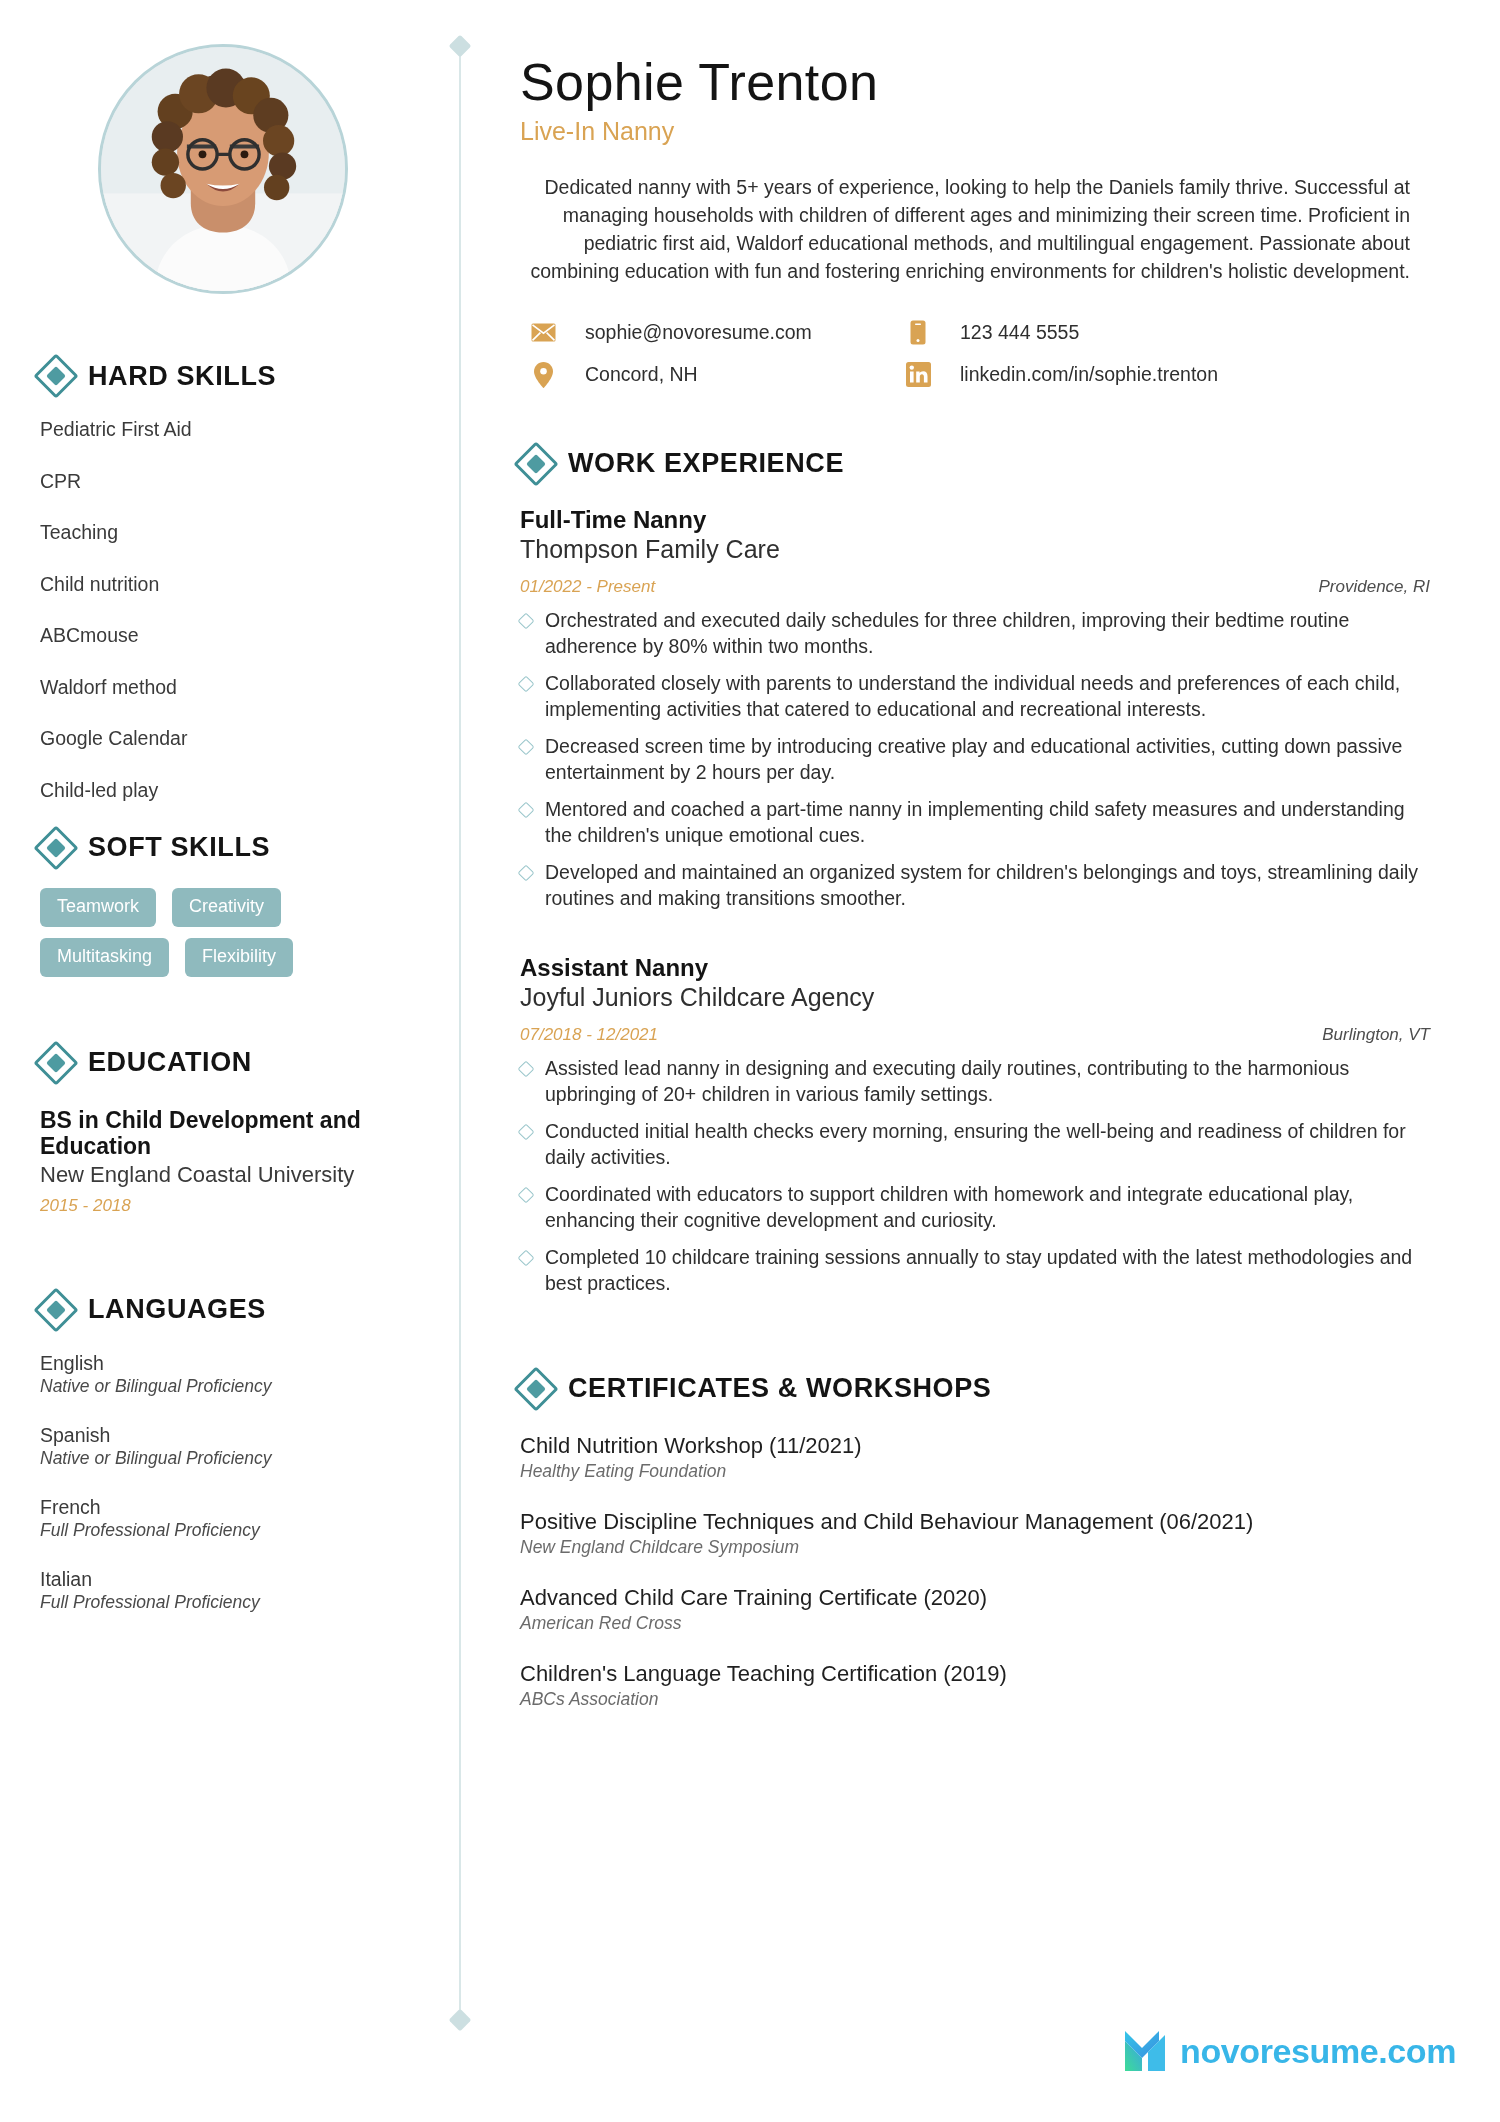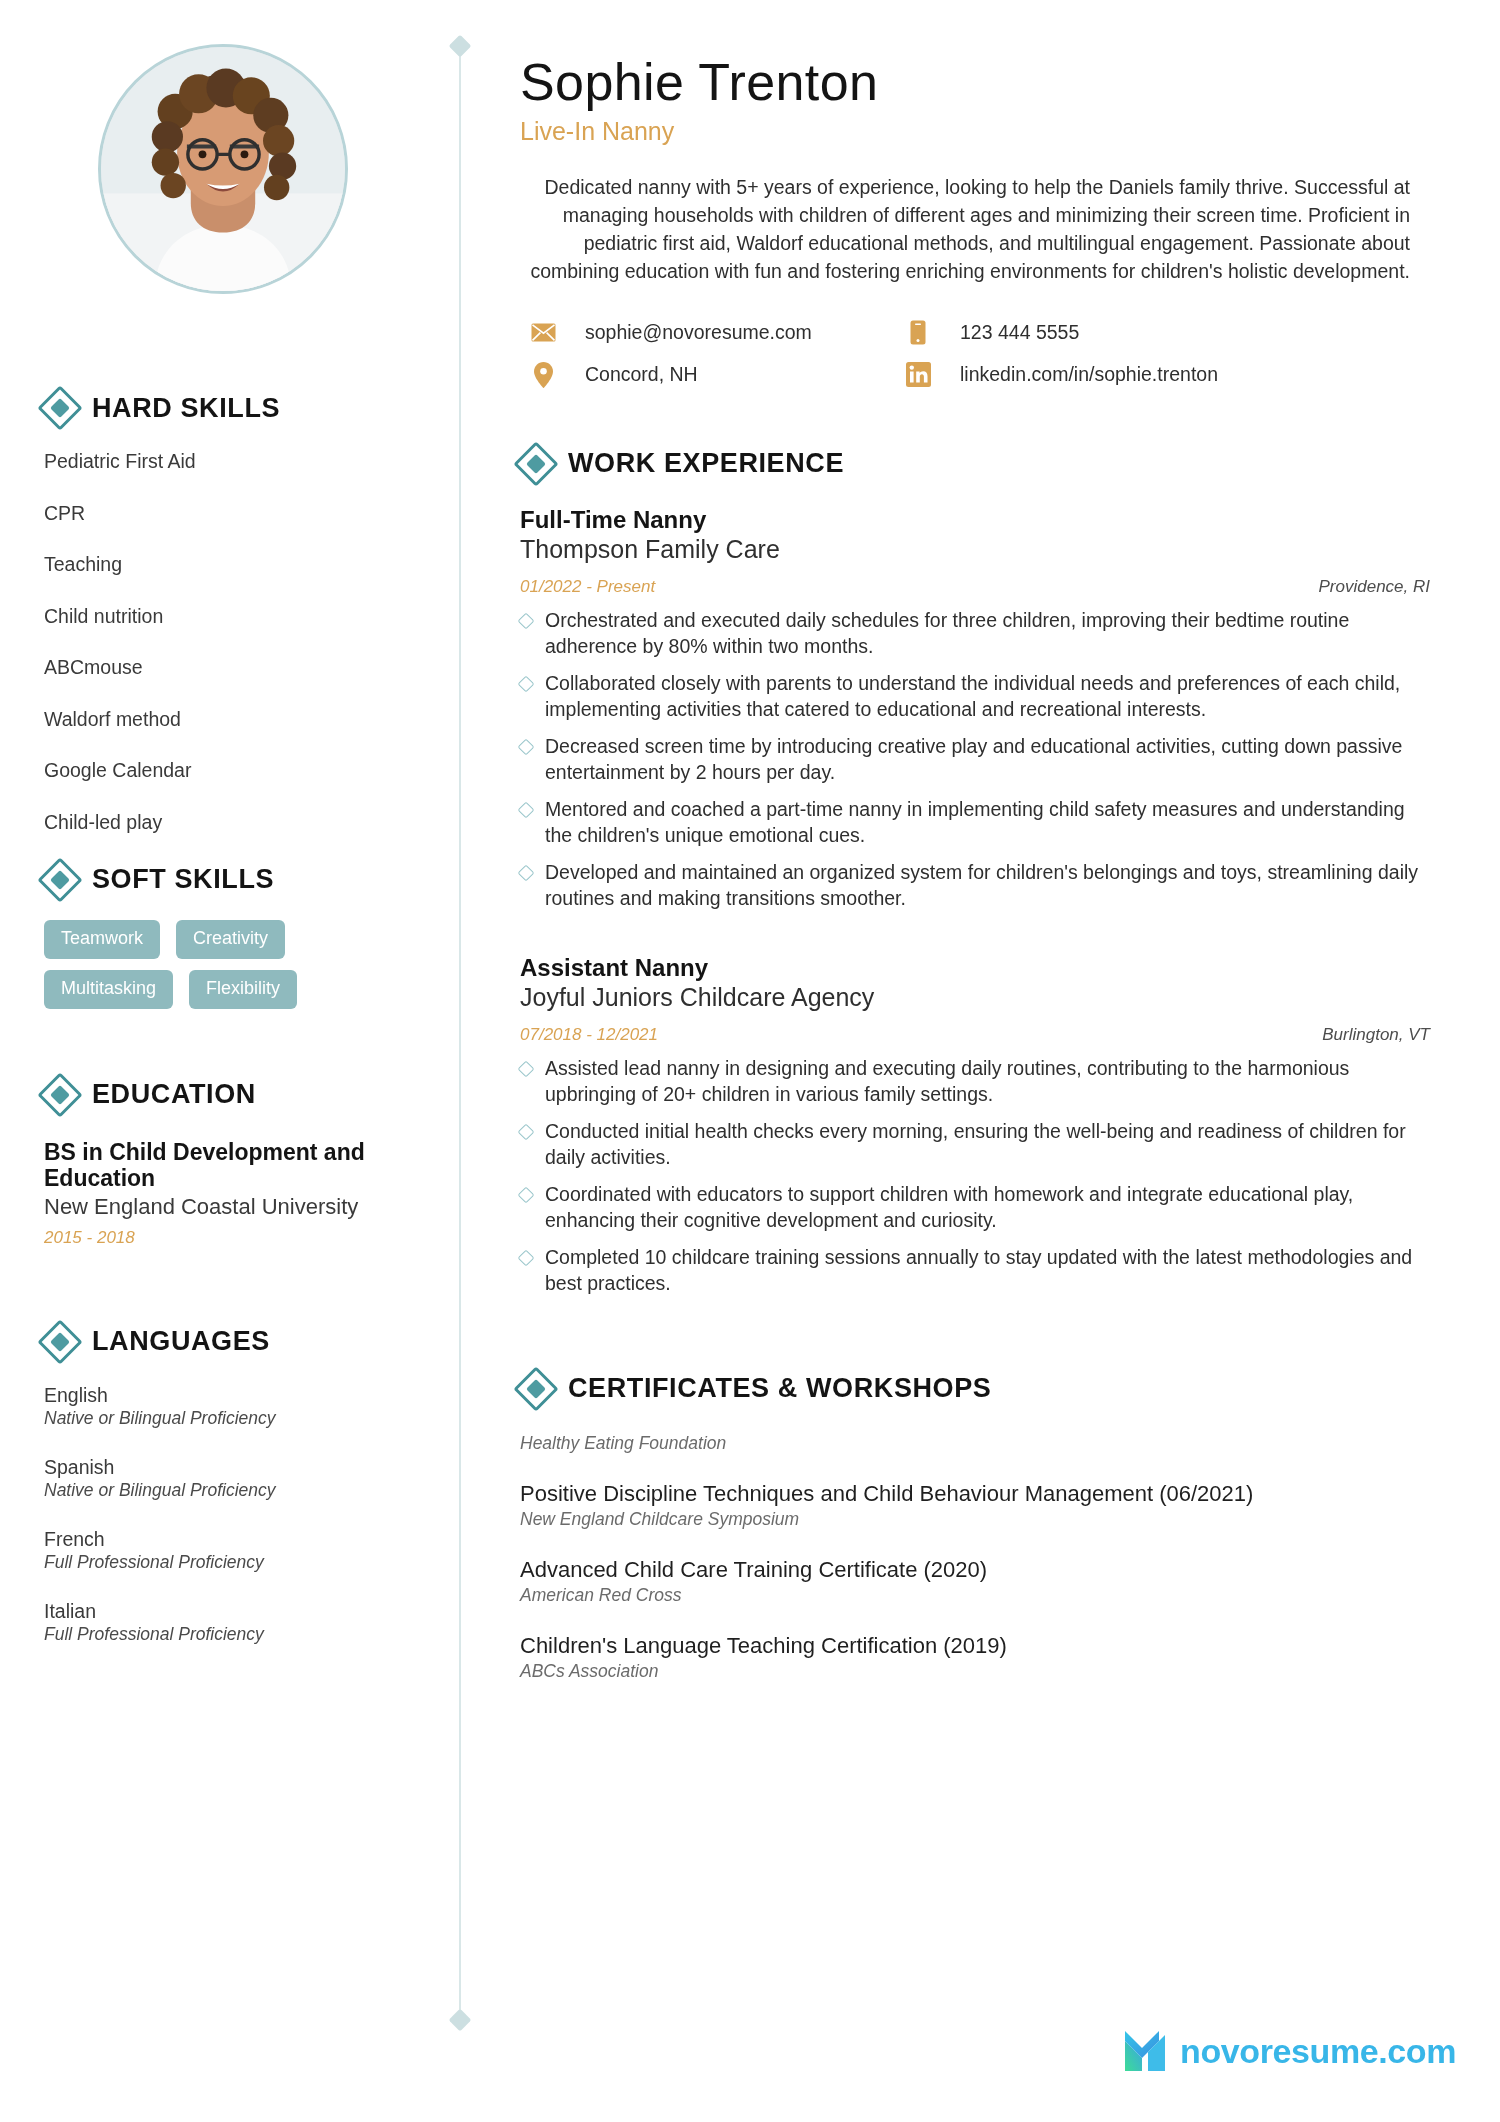--- a/index.html
+++ b/index.html
@@ -12,21 +12,21 @@
   }
   .page { position: relative; width: 1500px; height: 2122px; background: #fff; }
 
   
   .divider { position: absolute; left: 459px; top: 46px; width: 2px; height: 1978px; background: #d9e7e8; }
   .divider-cap { position: absolute; left: 452px; width: 16px; height: 16px; background: #ccdfe1; transform: rotate(45deg); border-radius: 2px; }
   .cap-top { top: 38px; }
   .cap-bottom { top: 2012px; }
 
   
-  .sidebar { position: absolute; left: 0; top: 0; width: 450px; padding: 0 44px; margin-top: 32px; }
+  .sidebar { position: absolute; left: 8px; top: 0; width: 450px; padding: 0 32px; }
   .main { position: absolute; left: 520px; top: 0; width: 910px; }
 
   
   .photo-wrap { position: absolute; left: 98px; top: 44px; width: 250px; height: 250px; border-radius: 50%;
     border: 3px solid #b8d4d8; overflow: hidden; background: #dfe7ea; }
   .photo-svg { display: block; width: 100%; height: 100%; }
 
   
   .sec-head { display: flex; align-items: center; gap: 16px; }
   .diamond { flex: 0 0 auto; width: 32px; height: 32px; position: relative; }
@@ -330,20 +330,21 @@
     <div style="height:66px"></div>
     <div class="sec-head">
       <span class="diamond">
           <span class="outer"></span>
           <span class="inner"></span>
         </span>
       <span class="sec-title-main">CERTIFICATES &amp; WORKSHOPS</span>
     </div>
     <div class="certs">
       <div class="cert">
+        <div class="cert-name">Child Nutrition Workshop (11/2021)</div>
         <div class="cert-org">Healthy Eating Foundation</div>
       </div>
       <div class="cert">
         <div class="cert-name">Positive Discipline Techniques and Child Behaviour Management (06/2021)</div>
         <div class="cert-org">New England Childcare Symposium</div>
       </div>
       <div class="cert">
         <div class="cert-name">Advanced Child Care Training Certificate (2020)</div>
         <div class="cert-org">American Red Cross</div>
       </div>

